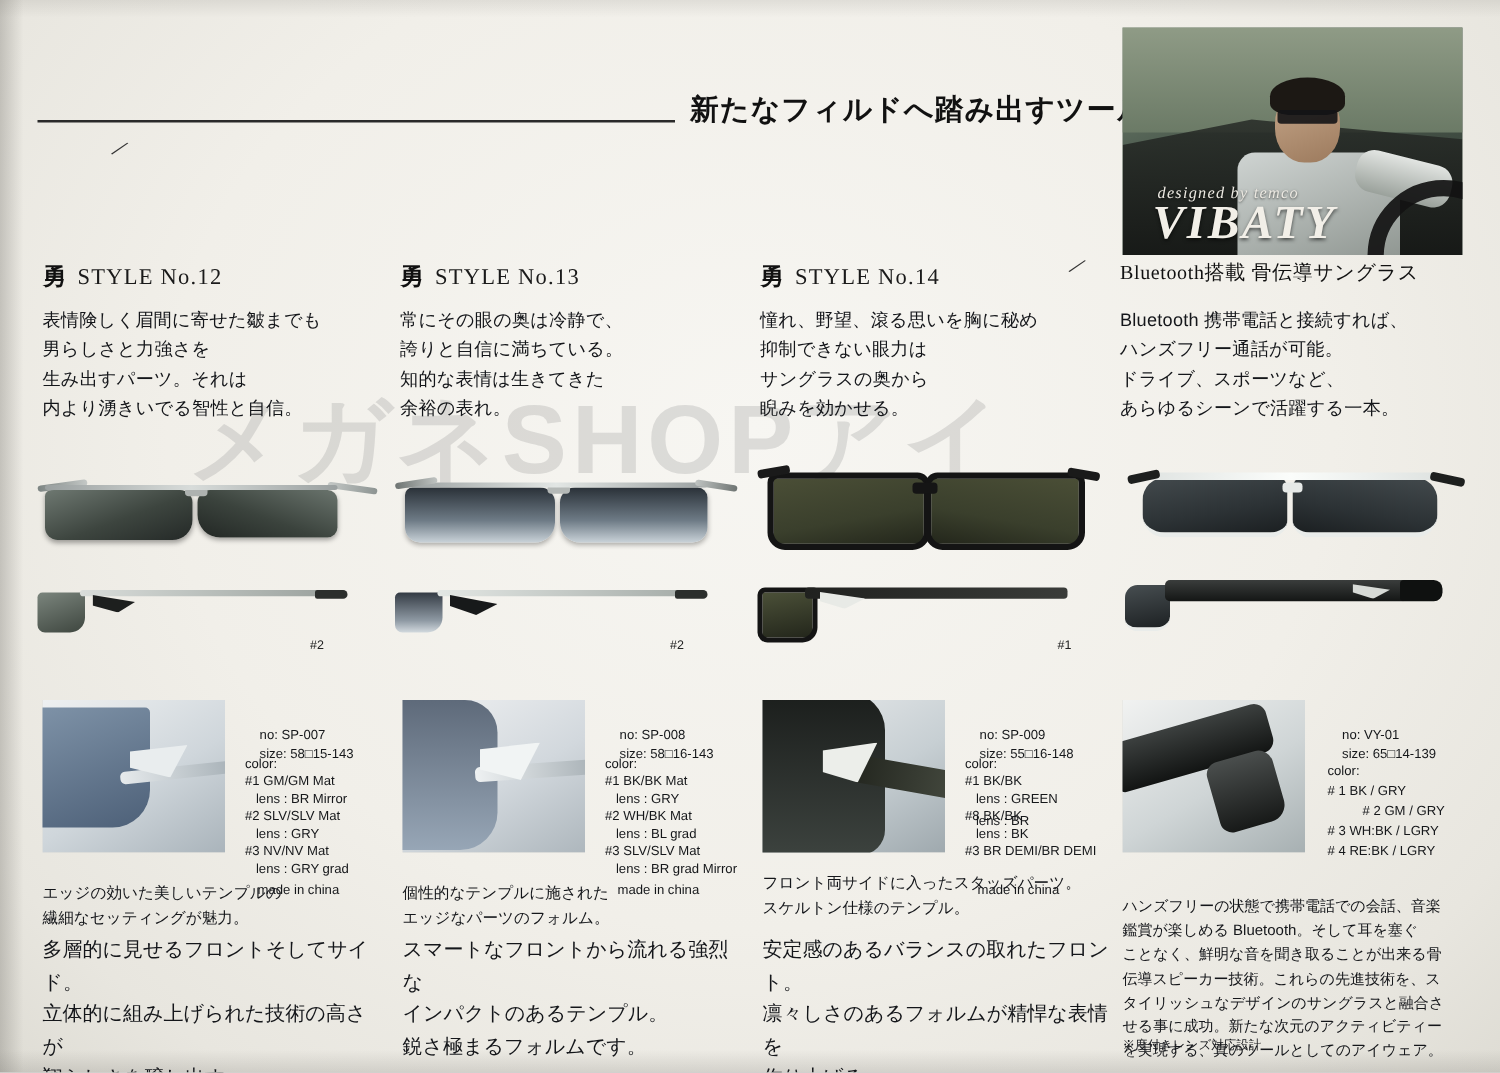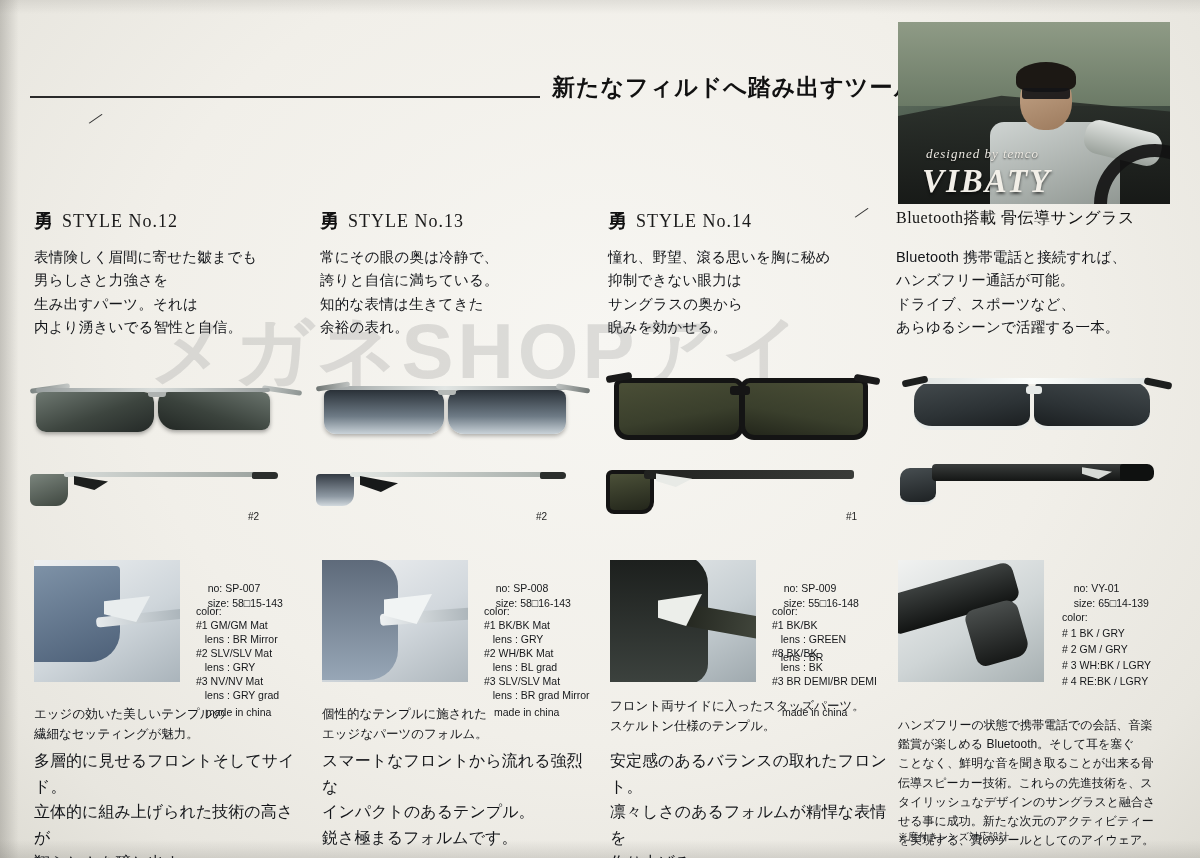--- a/index.html
+++ b/index.html
@@ -135,21 +135,21 @@
     letter-spacing: 1px;
     text-shadow: 0 1px 2px rgba(0,0,0,.7);
   }
   .hero .brand {
     position: absolute;
     left: 24px;
     bottom: 4px;
     font-family: "Liberation Serif", serif;
     font-style: italic;
     font-weight: 700;
-    font-size: 33px;
+    font-size: 38px;
     color: #f2efe8;
     letter-spacing: 2px;
     text-shadow: 0 2px 3px rgba(0,0,0,.6);
   }
 
   
   .col {
     position: absolute;
     top: 208px;
     width: 278px;
@@ -507,21 +507,21 @@
     <div style="position:absolute;left:72px;top:44px;width:54px;height:58px;background:linear-gradient(180deg,#4a4e4d,#171918);border-radius:10px 12px 14px 10px;transform:rotate(-16deg);"></div>
   </div>
   <div class="spec-text" style="left:1062px; top:566px;">
     <span>no:</span> <span>VY-01</span>
   </div>
   <div class="spec-text" style="left:1062px; top:581px;">
     <span>size:</span> <span>65□14-139</span>
   </div>
   <div class="spec-text" style="left:1062px; top:610px;">color:</div>
   <div class="spec-text" style="left:1062px; top:626px;"># 1 BK / GRY</div>
-  <div class="spec-text" style="left:1062px; top:642px;"># 2 GM / GRY</div>
+  <div class="spec-text" style="left:1090px; top:642px;"># 2 GM / GRY</div>
   <div class="spec-text" style="left:1062px; top:658px;"># 3 WH:BK / LGRY</div>
   <div class="spec-text" style="left:1062px; top:674px;"># 4 RE:BK / LGRY</div>
 
   <div class="note" style="left:34px; top:704px; width:266px; white-space:pre-line;">エッジの効いた美しいテンプルの
 繊細なセッティングが魅力。</div>
   <div class="note small" style="left:34px; top:748px; width:270px; white-space:pre-line;">多層的に見せるフロントそしてサイド。
 立体的に組み上げられた技術の高さが
 翔らしさを醸し出す。</div>
 
   <div class="note" style="left:322px; top:704px; width:266px; white-space:pre-line;">個性的なテンプルに施された

